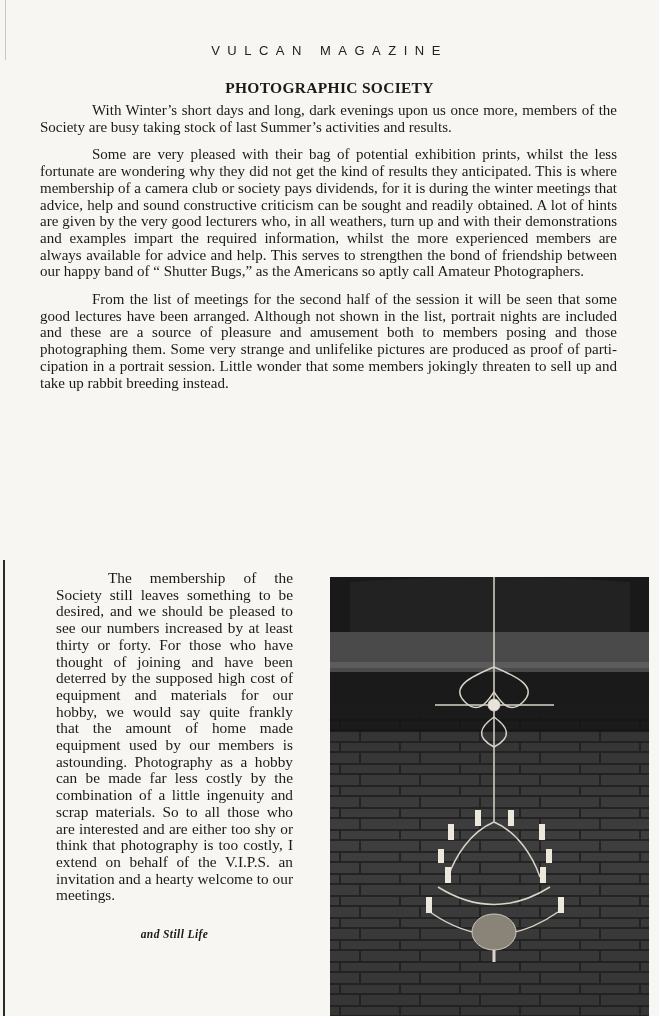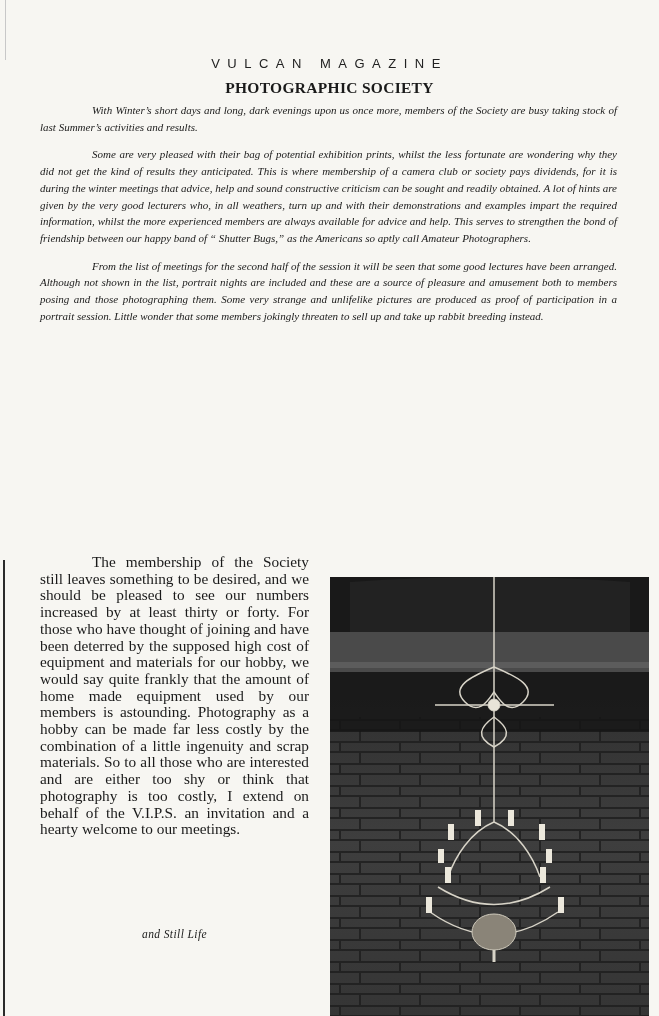--- a/index.html
+++ b/index.html
@@ -11,44 +11,44 @@
   }
   .binding {
     position: absolute; left: 3px; top: 560px; width: 2px; height: 456px;
     background: #2a2a2a;
   }
   .binding-top {
     position: absolute; left: 5px; top: 0; width: 1px; height: 60px;
     background: #c8c8c8;
   }
   .running-head {
-    position: absolute; top: 56px; left: 0; width: 659px; text-align: center;
+    position: absolute; top: 43px; left: 0; width: 659px; text-align: center;
     font-family: "Liberation Sans", "DejaVu Sans", sans-serif;
     font-size: 13px; letter-spacing: 7.5px; color: #222;
   }
   .title {
     position: absolute; top: 79px; left: 0; width: 659px; text-align: center;
     font-weight: bold; font-size: 15.5px; letter-spacing: 0.3px;
   }
   .body-text {
     position: absolute; left: 40px; width: 577px; top: 102px;
-    font-size: 11px; line-height: 16.7px; text-align: justify; font-style: italic;
+    font-size: 15px; line-height: 16.7px; text-align: justify;
   }
   .body-text p { margin: 0 0 11px 0; text-indent: 52px; }
   .col-text {
     position: absolute; left: 40px; width: 269px; top: 554px;
     font-size: 15.3px; line-height: 16.7px; text-align: justify;
   }
-  .col-text p { margin: 0; text-indent: 52px; }
+  .col-text p { margin: 16px; text-indent: 52px; }
   .caption {
     position: absolute; left: 40px; width: 269px; top: 928px;
     font-style: italic; font-size: 11.5px; line-height: 12.6px;
     text-align: justify; letter-spacing: 0.4px;
   }
-  .caption .last { display: block; text-align: center; }
+  .caption .last { display: block; text-align: center; font-weight: bold; }
   .photo {
     position: absolute; left: 330px; top: 577px; width: 319px; height: 439px;
     background: #2b2b2b; overflow: hidden;
   }
   .photo svg { display: block; }
 </style>
 </head>
 <body>
 
 <div class="binding-top"></div>

